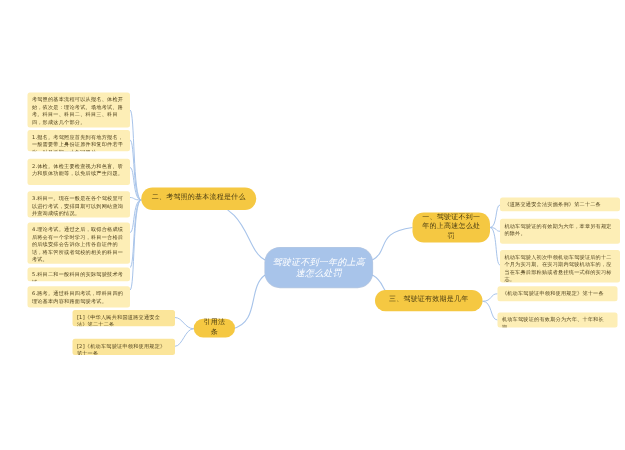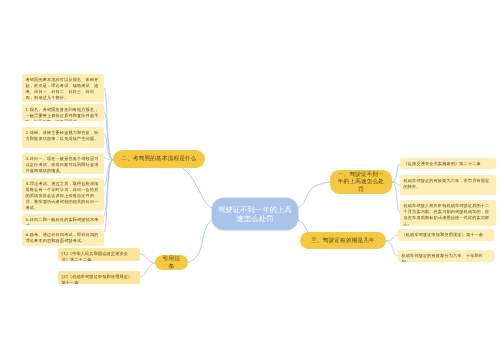--- a/index.html
+++ b/index.html
@@ -40,20 +40,21 @@
     background: #a8c4ea;
     border-radius: 12px;
     color: #ffffff;
     font-size: 7.2px;
     text-align: center;
     display: flex;
     align-items: center;
     justify-content: center;
     padding: 16px 6px;
     box-shadow: 0 0 0 0.5px rgba(120,150,195,0.5);
+    font-style: italic;
   }
   
   .branch {
     background: #f5c842;
     border-radius: 9px;
     font-size: 5.6px;
     display: flex;
     align-items: center;
     justify-content: center;
     text-align: center;

